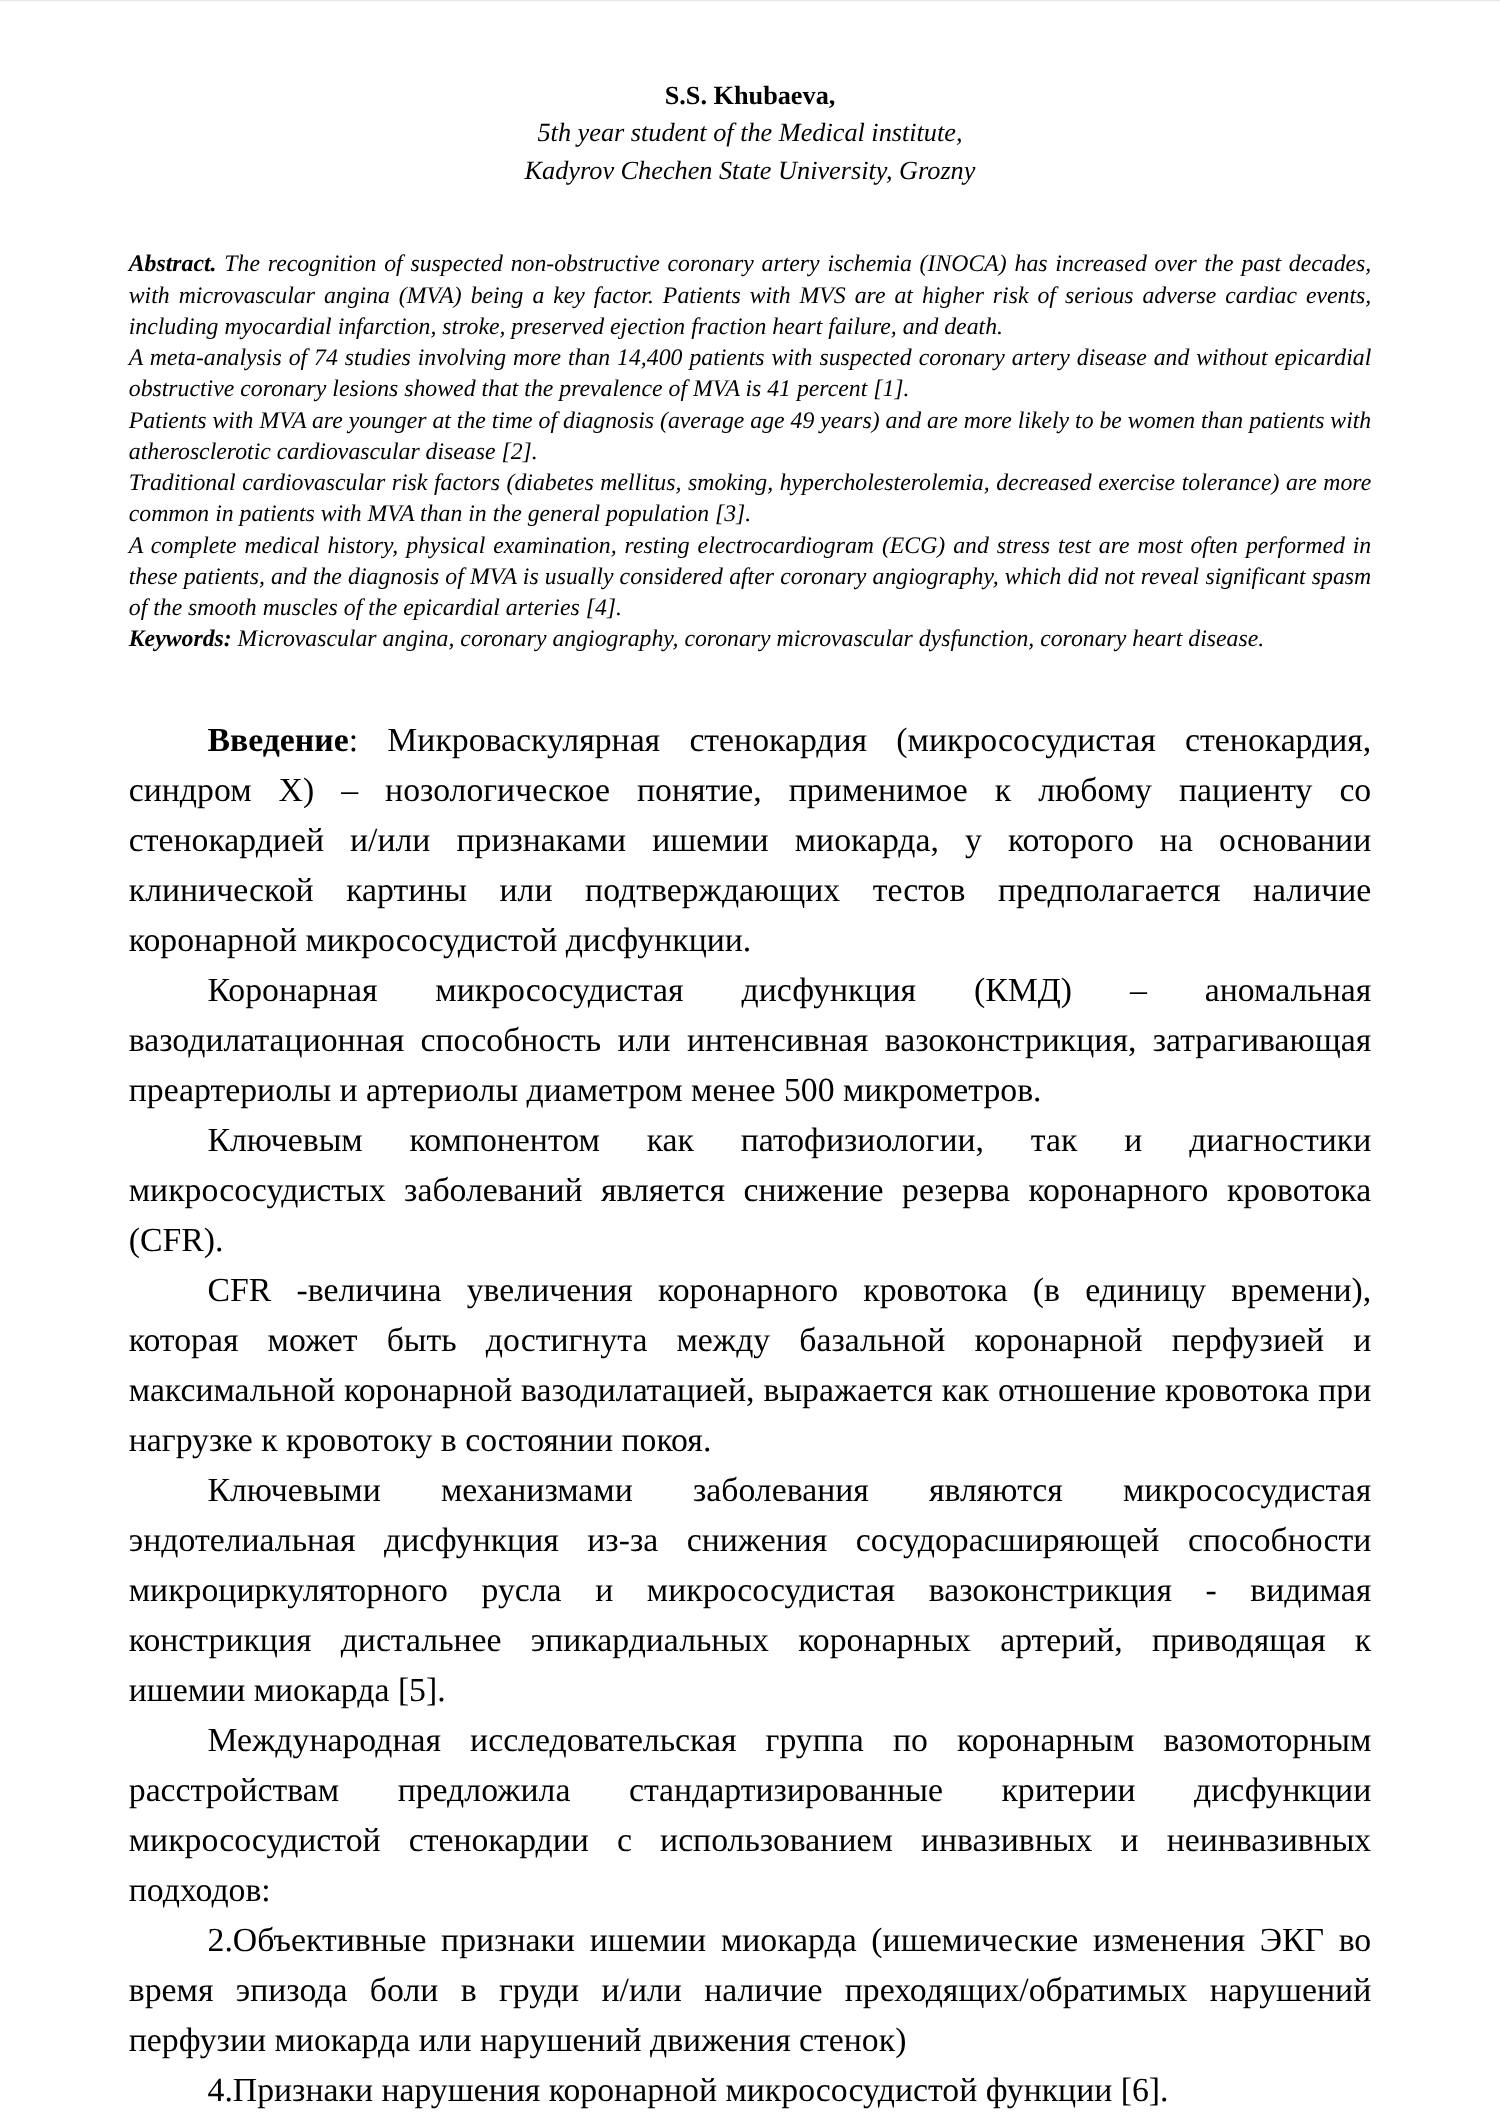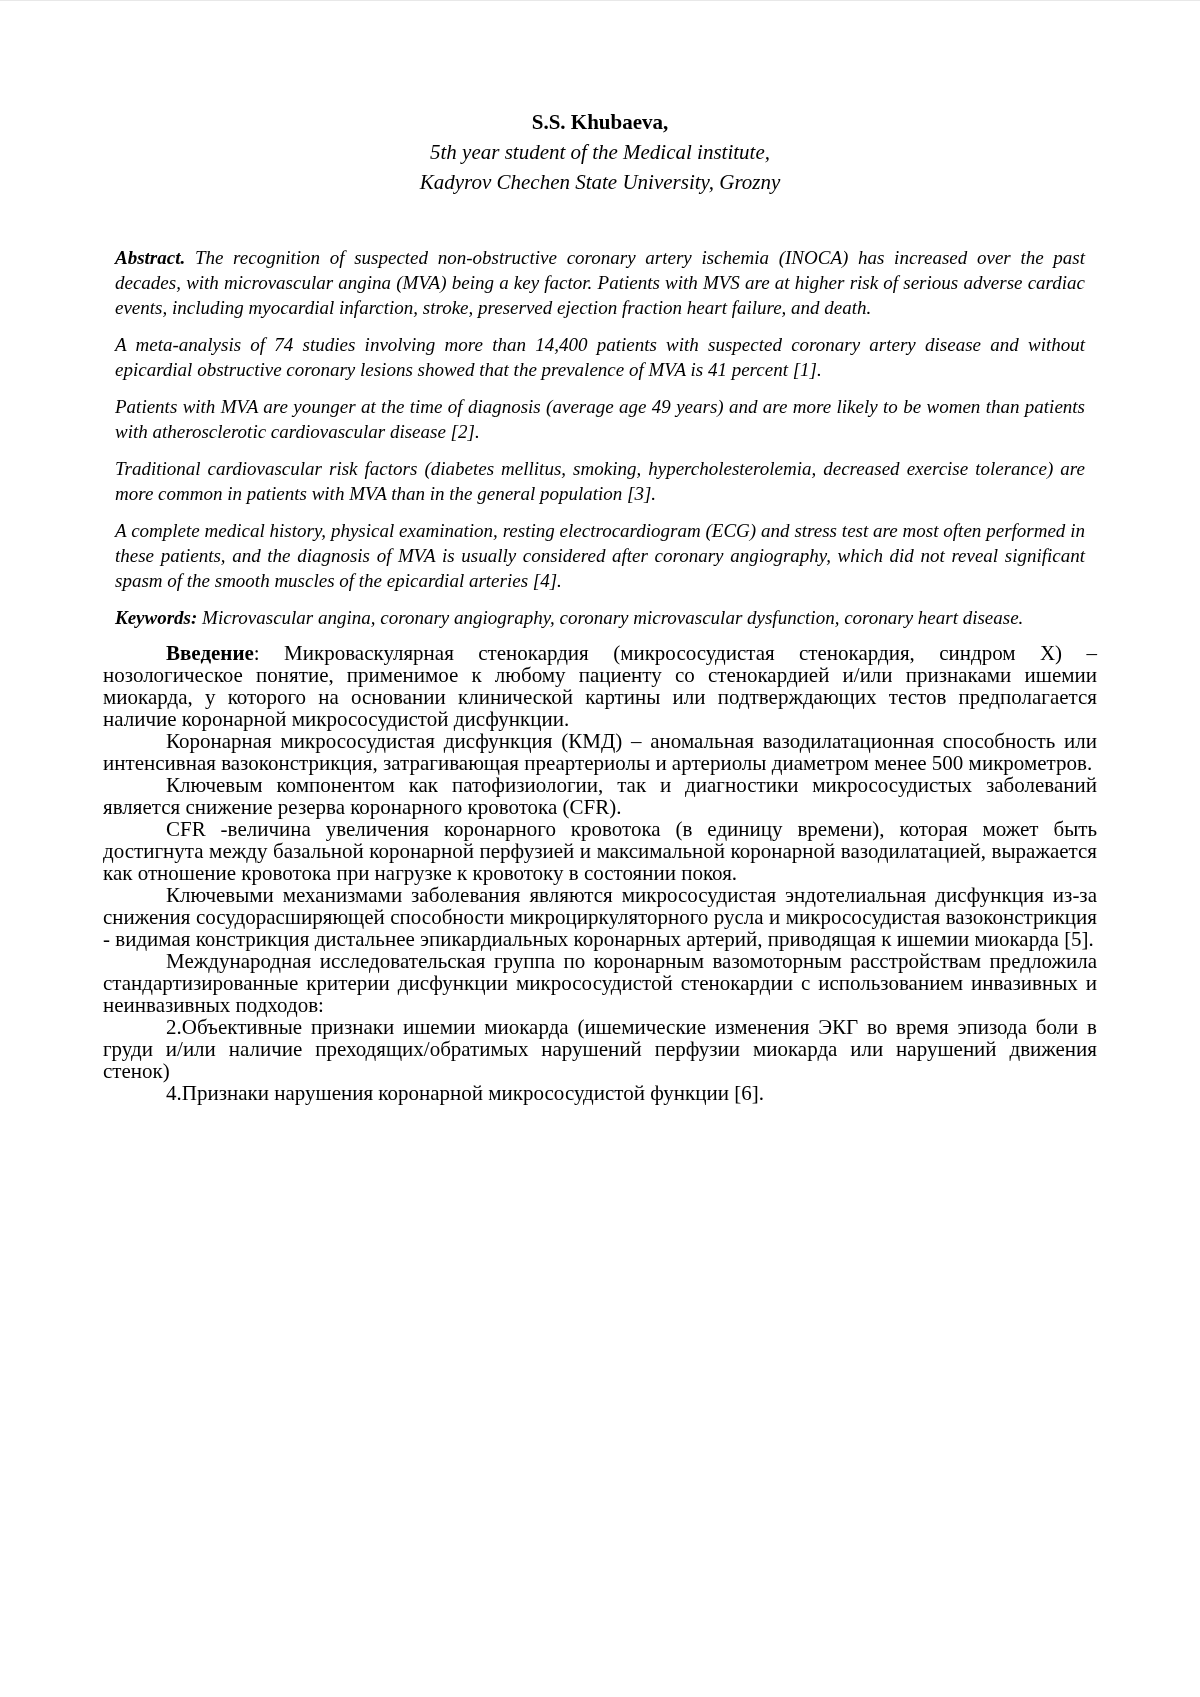--- a/index.html
+++ b/index.html
@@ -9,21 +9,21 @@
     background: #ffffff;
   }
   .page {
     position: relative;
     width: 1200px;
     height: 1697px;
     box-sizing: border-box;
     margin: 0 auto;
     background: #ffffff;
     border-top: 1px solid #e8e8e8;
-    padding: 106px 103px 0 103px;
+    padding: 60px 103px 0 103px;
     font-family: "Liberation Serif", serif;
     color: #000000;
     overflow: hidden;
   }
   
   .doc-header {
     text-align: center;
     font-size: 21px;
     line-height: 30px;
   }
@@ -35,37 +35,38 @@
   }
   
   .abstract {
     margin-top: 48px;
     font-style: italic;
     font-size: 19px;
     line-height: 25px;
     text-align: justify;
   }
   .abstract p {
-    margin: 12px;
+    margin: 0;
   }
   .abstract-label,
   .keywords-label {
     font-weight: bold;
   }
   .keywords-line {
     font-style: italic;
     font-size: 19px;
     line-height: 25px;
     text-align: justify;
     margin: 0;
   }
   
   .body-text {
-    font-size: 21px;
-    line-height: 22px;
+    margin-top: 48px;
+    font-size: 27px;
+    line-height: 40px;
     text-align: justify;
   }
   .body-text p {
     margin: 0;
     text-indent: 63px;
   }
   .intro-label {
     font-weight: bold;
   }
 </style>

